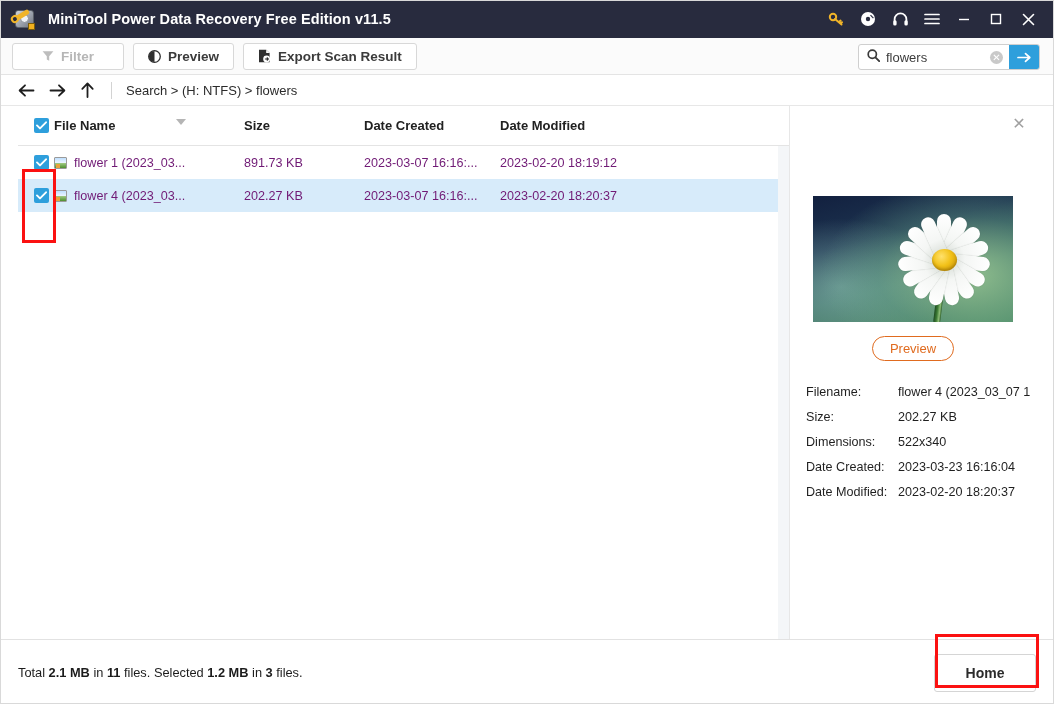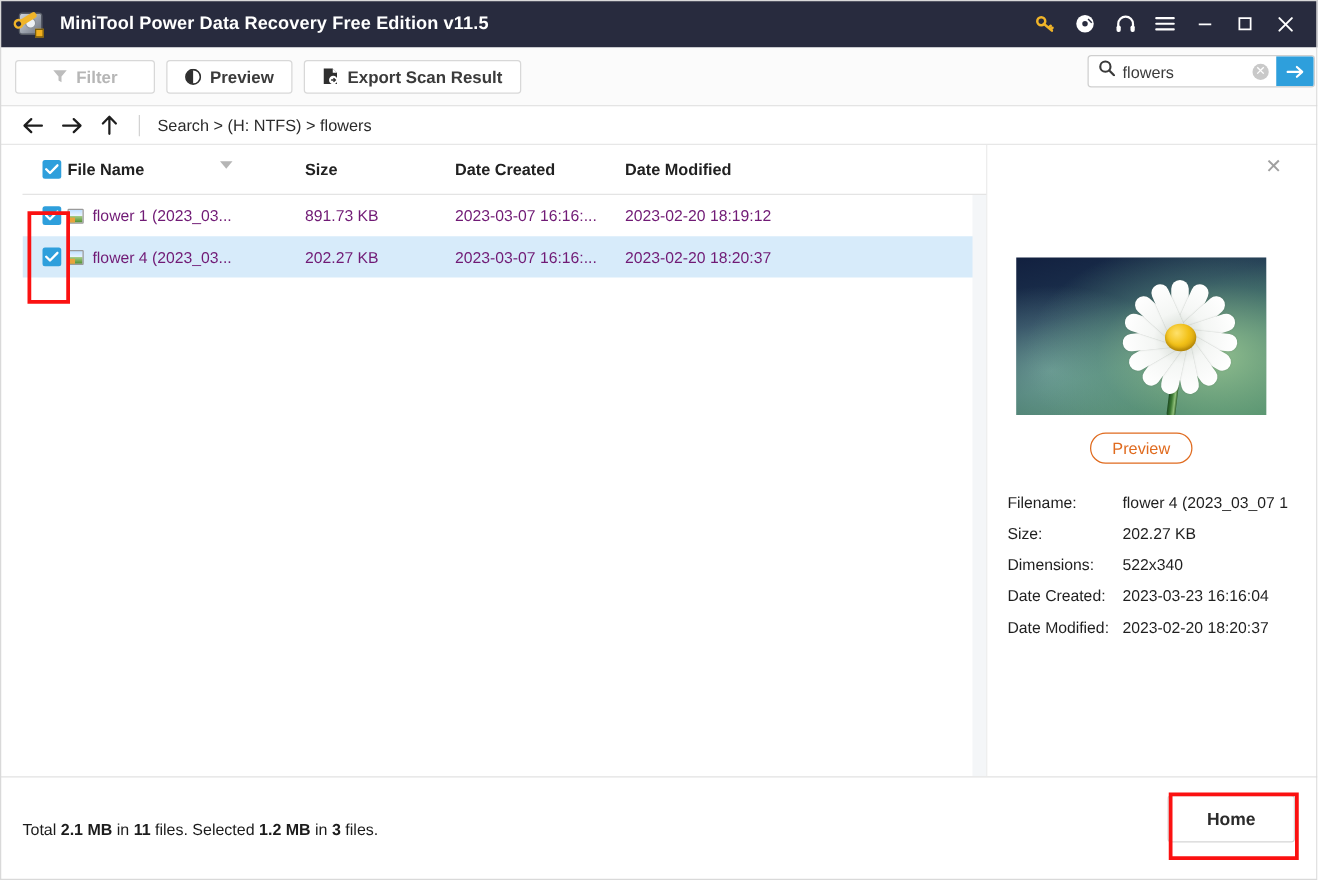--- a/index.html
+++ b/index.html
@@ -105,21 +105,21 @@
     display: flex;
     align-items: center;
     justify-content: center;
     color: #ffffff;
     cursor: default;
   }
   .tb-btn svg { display: block; }
 
   
   .toolbar {
-    height: 47px;
+    height: 37px;
     background: #fbfbfb;
     display: flex;
     align-items: center;
     padding: 0 12px;
     box-sizing: border-box;
     border-bottom: 1px solid #e4e4e4;
     flex: 0 0 auto;
     position: relative;
   }
   .tool-btn {
@@ -138,21 +138,21 @@
     margin-right: 9px;
     box-sizing: border-box;
     white-space: nowrap;
   }
   .tool-btn.disabled { color: #b6b6b6; }
   .tool-btn.w-filter { width: 112px; padding: 0; }
   .tool-btn svg { display: block; flex: 0 0 auto; }
 
   .search-wrap {
     position: absolute;
-    right: 2px;
+    right: 14px;
     top: 6px;
     width: 182px;
     height: 26px;
     border: 1px solid #cfcfcf;
     border-radius: 3px;
     background: #ffffff;
     display: flex;
     align-items: center;
     box-sizing: border-box;
     overflow: hidden;
@@ -419,21 +419,21 @@
     display: flex;
     margin-bottom: 11px;
     white-space: nowrap;
     overflow: hidden;
   }
   .pv-label { width: 92px; flex: 0 0 auto; }
   .pv-value { flex: 1 1 auto; overflow: hidden; }
 
   
   .footer {
-    height: 83px;
+    height: 65px;
     flex: 0 0 auto;
     border-top: 1px solid #e2e2e2;
     background: #ffffff;
     display: flex;
     align-items: center;
     padding: 8px 18px;
     box-sizing: border-box;
     position: relative;
   }
   .foot-left { display: flex; flex-direction: column; gap: 7px; }

